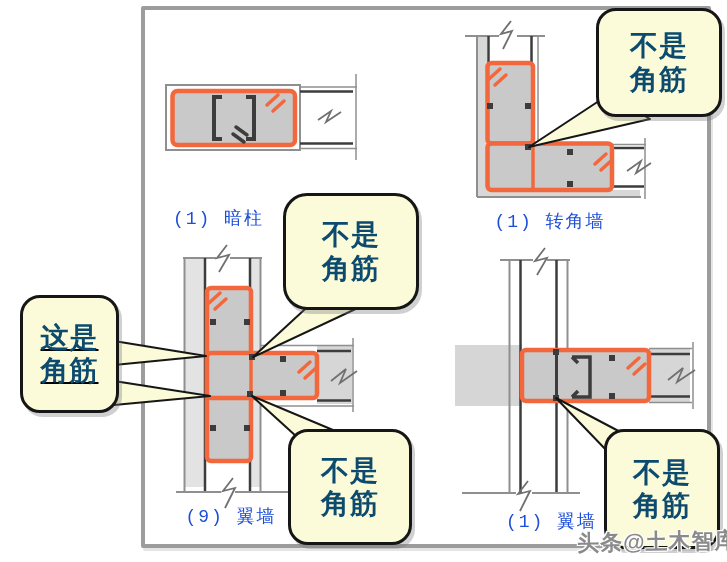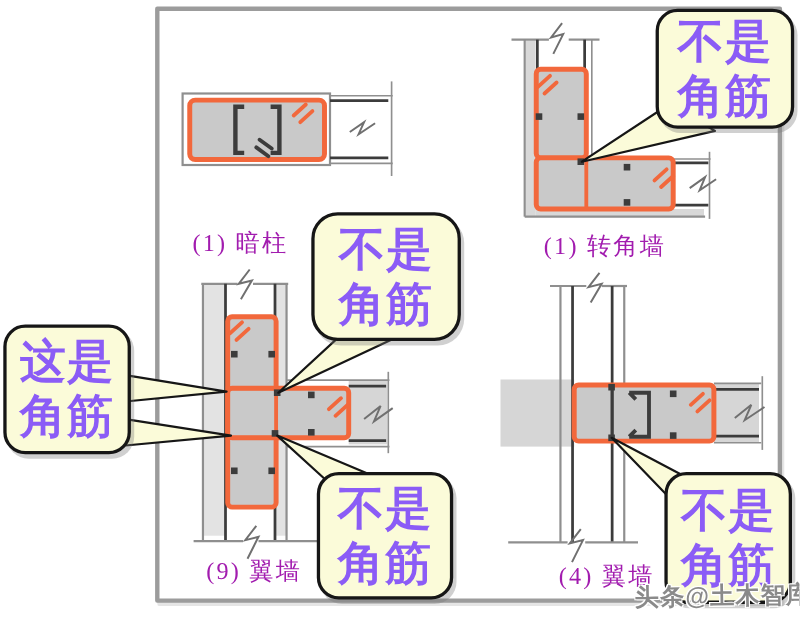--- a/index.html
+++ b/index.html
@@ -13,26 +13,26 @@
     border-radius:2px; box-shadow:2px 3px 0 rgba(0,0,0,0.10); z-index:0;
   }
   svg.linework { position:absolute; left:0; top:0; z-index:1; pointer-events:none; }
   .bubble {
     position:absolute; background:#fbfbd9; border:3px solid #161616;
     border-radius:20px; box-sizing:border-box;
     display:flex; flex-direction:column; align-items:center; justify-content:center;
     box-shadow:3px 4px 0 rgba(120,120,120,0.35); z-index:3;
   }
   .bubble span {
-    display:block; color:#8b5cf6; font-weight:bold; font-size:42px;
+    display:block; color:#0c4a6e; font-weight:bold; font-size:28px;
     line-height:1.18; letter-spacing:1px; text-align:right;
   }
   .diagram-label {
-    position:absolute; color:#a21caf; font-family:Liberation Serif, serif;
-    font-size:22px; letter-spacing:2px; z-index:2; white-space:nowrap;
+    position:absolute; color:#1d4ed8; font-family:Liberation Mono, monospace;
+    font-size:18px; letter-spacing:2px; z-index:2; white-space:nowrap;
     text-align:center;
   }
   .watermark {
     position:absolute; left:577px; top:527px; font-size:22px; font-weight:bold;
     color:#8a8a8a; z-index:4; letter-spacing:1px; white-space:nowrap;
     text-shadow:1px 1px 0 #fff, -1px -1px 0 #fff, 1px -1px 0 #fff, -1px 1px 0 #fff;
     transform:rotate(-1deg);
   }
 </style>
 </head>
@@ -163,33 +163,33 @@
       <polygon points="114,341 114,365 206,356"></polygon>
       <polygon points="114,381 114,405 210,396"></polygon>
       <polygon points="297,437 333,430 252,396"></polygon>
       <polygon points="609,453 645,445 556,398"></polygon>
     </g>
   </svg>
 
   <div class="diagram-label" style="left:166px; top:206px; width:105px;">(1) 暗柱</div>
   <div class="diagram-label" style="left:484px; top:209px; width:132px;">(1) 转角墙</div>
   <div class="diagram-label" style="left:176px; top:504px; width:110px;">(9) 翼墙</div>
-  <div class="diagram-label" style="left:494px; top:509px; width:115px;">(4) 翼墙</div>
+  <div class="diagram-label" style="left:494px; top:509px; width:115px;">(1) 翼墙</div>
 
   <div class="bubble" style="left:596px; top:8px; width:126px; height:109px;">
     <span>不是</span>
     <span>角筋</span>
   </div>
 
   <div class="bubble" style="left:283px; top:193px; width:136px; height:117px; border-radius:24px;">
     <span>不是</span>
     <span>角筋</span>
   </div>
 
-  <div class="bubble" style="left:3px; top:295px; width:116px; height:118px;">
+  <div class="bubble" style="left:20px; top:295px; width:99px; height:118px;text-decoration:underline;">
     <span>这是</span>
     <span>角筋</span>
   </div>
 
   <div class="bubble" style="left:288px; top:429px; width:124px; height:116px;">
     <span>不是</span>
     <span>角筋</span>
   </div>
 
   <div class="bubble" style="left:604px; top:429px; width:116px; height:120px;">

